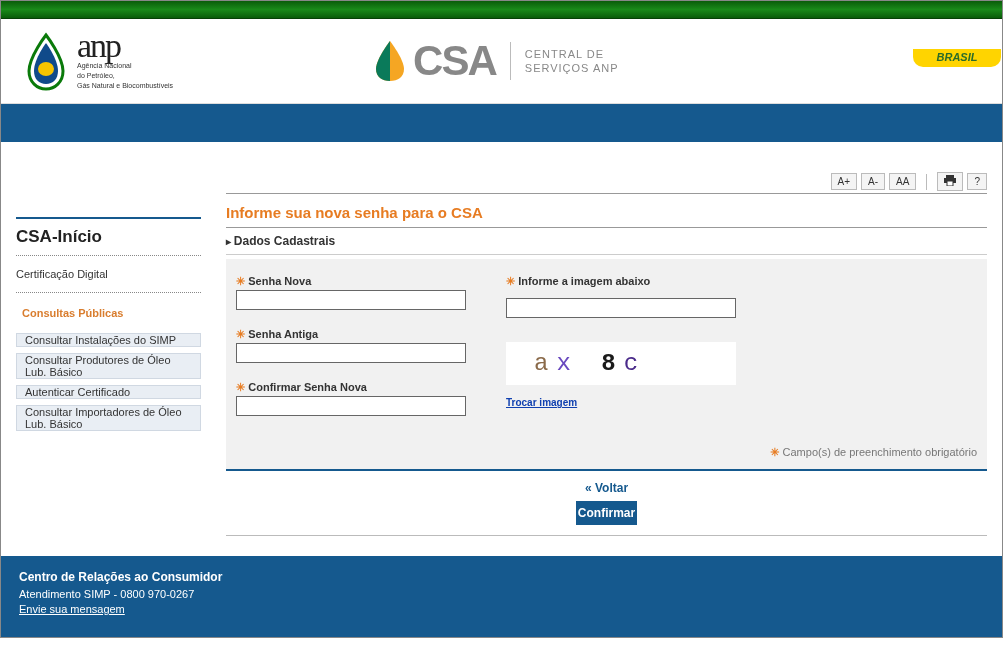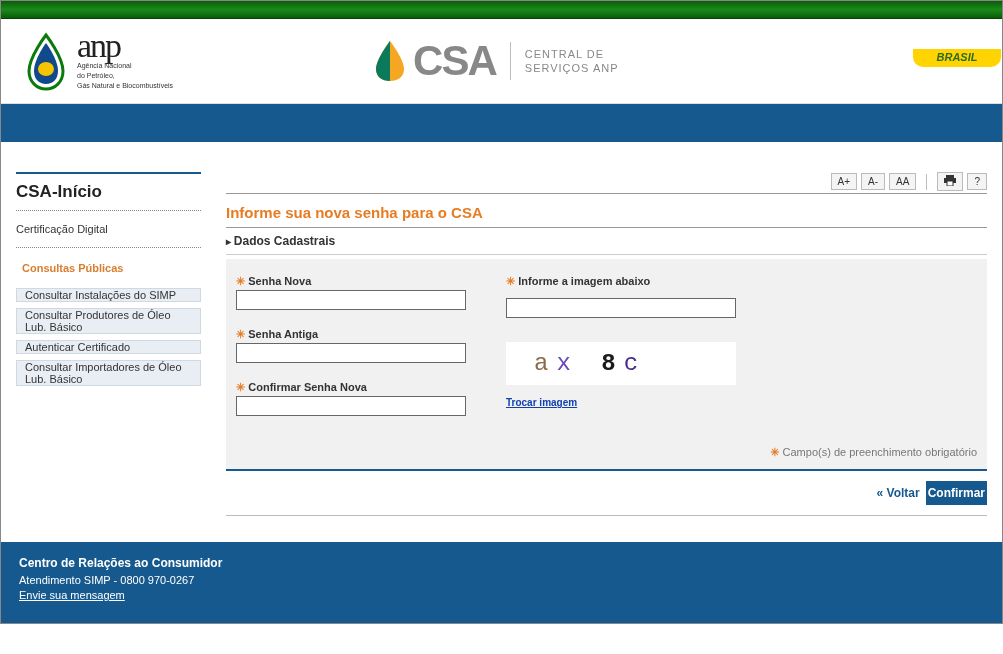--- a/index.html
+++ b/index.html
@@ -23,21 +23,21 @@
   .csa-divider { width:1px; height:38px; background:#bbb; margin: 0 8px;}
   .csa-desc { font-size: 11px; color: #888; letter-spacing: 1px; line-height:14px;}
   
   
   .navbar { height: 38px; background: #15598e; }
   
   
   .main { display: flex; padding: 30px 15px 20px 15px; gap: 25px; min-height: 400px;}
   
   
-  .sidebar { width: 185px; flex-shrink:0;}
+  .sidebar { width: 185px; flex-shrink:0;margin-top:45px;}
   .sidebar-title { font-size: 17px; font-weight: bold; color: #222; border-top: 2px solid #15598e; border-bottom: 1px dotted #888; padding: 8px 0; margin-bottom: 6px;}
   .sidebar-link1 { color: #333; padding: 6px 0 12px 0; border-bottom: 1px dotted #888; cursor:pointer;}
   .sidebar-section { color: #d97d2e; font-weight: bold; padding: 14px 6px 14px 6px;}
   .sidebar-item { background: #e9eef4; border: 1px solid #d0d8e2; padding: 0 8px; margin-bottom: 6px; color: #333; cursor:pointer; font-size:11px;}
   
   
   .content { flex: 1; }
   .toolbar { display:flex; justify-content:flex-end; align-items:center; gap:4px; border-bottom:1px solid #999; padding-bottom:2px; margin-bottom:6px;}
   .tool-btn { border:1px solid #bbb; background:#f4f4f4; padding:2px 6px; font-size:10px; cursor:pointer; color:#333;}
   .tool-sep { width:1px; height:16px; background:#bbb; margin:0 6px;}
@@ -55,21 +55,21 @@
   .w230 { width: 230px;}
   .captcha-box { background:#fff; padding: 8px 28px; display:inline-block; margin-top:6px;}
   .captcha-text { font-family: 'Courier New', monospace; font-size: 24px; letter-spacing: 8px; color:#333;}
   .captcha-text .c1 { color:#8a6a4a;}
   .captcha-text .c2 { color:#6a4abf;}
   .captcha-text .c3 { color:#1a1a1a; font-weight:bold;}
   .captcha-text .c4 { color:#4a2a8a;}
   .trocar-link { color:#1040b0; font-size:10px; font-weight:bold; text-decoration:underline; cursor:pointer; display:inline-block; margin-top:6px;}
   .required-note { text-align:right; color:#777; font-size:11px; margin-top: 18px;}
   
-  .actions { display:flex; justify-content:flex-end; align-items:center; gap: 6px; padding: 10px 0; border-bottom:1px solid #bbb;}
+  .actions { display:flex; justify-content:flex-end; align-items:center; gap: 6px; padding: 10px 0; border-bottom:1px solid #bbb;flex-direction:column;}
   .voltar-link { color:#15598e; font-weight:bold; font-size:12px; cursor:pointer;}
   .confirm-btn { background:#15598e; color:#fff; border:none; padding: 5px 2px; font-weight:bold; font-size:12px; cursor:pointer;}
   
   
   .footer { background:#15598e; color:#fff; padding: 14px 18px 22px 18px; }
   .footer-title { font-weight:bold; font-size:12px; margin-bottom:4px;}
   .footer-line { font-size:11px; margin-bottom:3px;}
   .footer-link { color:#fff; text-decoration:underline; cursor:pointer; font-size:11px;}
   
   .outer-border { border:1px solid #888;}

